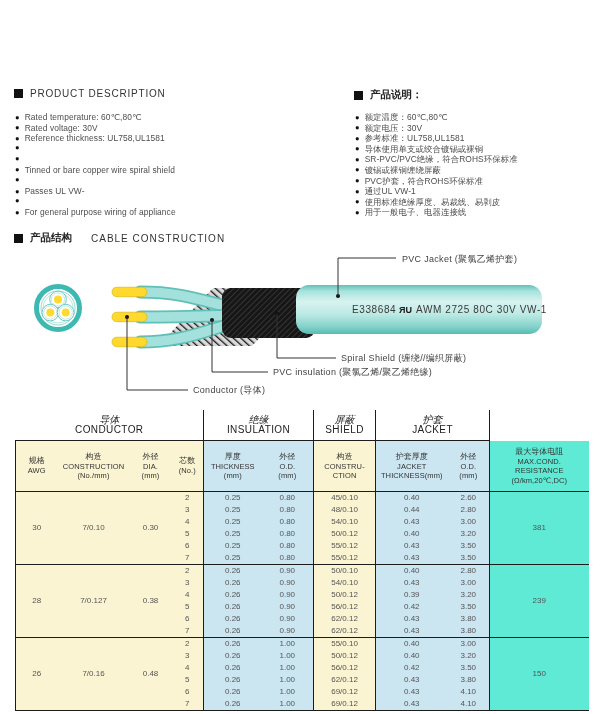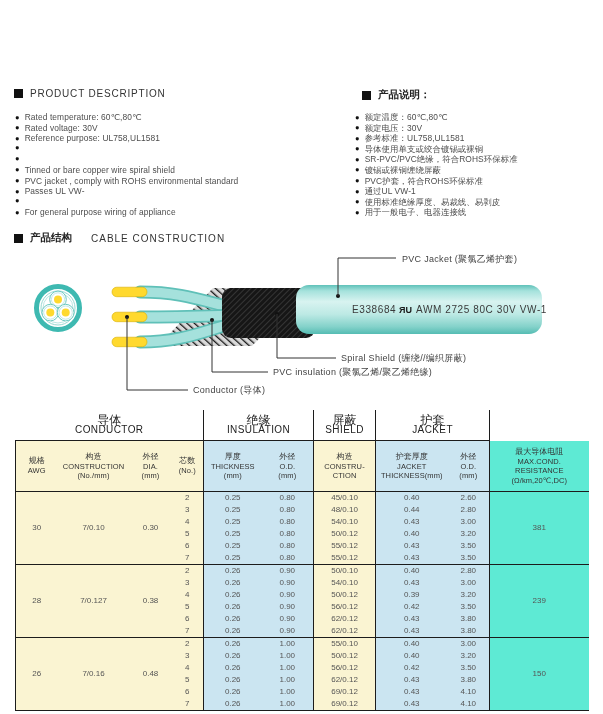--- a/index.html
+++ b/index.html
@@ -29,21 +29,21 @@
   .dot{fill:#111;}
   
   .tblwrap{position:absolute;left:15px;top:410px;}
   table.spec{border-collapse:collapse;table-layout:fixed;width:573px;font-size:8px;color:#555;
              border-bottom:1.5px solid var(--line);}
   table.spec th,table.spec td{padding:0;text-align:center;font-weight:normal;vertical-align:middle;}
   .y{background:var(--table_yellow);} .b{background:var(--table_blue);} .w{background:#5eead4;}
   .vl{border-left:1.5px solid var(--line);}
   tr.grp th{height:30px;background:#fff;color:#222;}
   tr.grp th.gb{border-bottom:1.5px solid var(--line);}
-  tr.grp .gz{font-size:12px;line-height:10px;}
+  tr.grp .gz{font-size:10px;line-height:10px;font-style:italic;}
   tr.grp .ge{font-size:10px;letter-spacing:.4px;line-height:10px;}
   tr.cols th{height:50px;border-bottom:1.5px solid var(--line);color:#333;}
   tr.cols .hz{font-size:8px;line-height:10px;}
   tr.cols .he{font-size:7.5px;line-height:9.5px;letter-spacing:.1px;}
   tbody td{height:12px;line-height:12px;}
   tr.bs td{border-top:1.5px solid var(--line);}
 </style>
 </head>
 <body>
 
@@ -58,51 +58,50 @@
         <li>
           <span class="blt">●</span>
           <span>Rated temperature: 60℃,80℃</span>
         </li>
         <li>
           <span class="blt">●</span>
           <span>Rated voltage: 30V</span>
         </li>
         <li>
           <span class="blt">●</span>
-          <span>Reference purpose: UL758,UL1581</span>
+          <span>Reference thickness: UL758,UL1581</span>
         </li>
         <li>
           <span class="blt">●</span>
         </li>
         <li>
           <span class="blt">●</span>
         </li>
         <li>
           <span class="blt">●</span>
           <span>Tinned or bare copper wire spiral shield</span>
         </li>
         <li>
           <span class="blt">●</span>
-          <span>PVC jacket , comply with ROHS environmental standard</span>
         </li>
         <li>
           <span class="blt">●</span>
           <span>Passes UL VW-</span>
         </li>
         <li>
           <span class="blt">●</span>
         </li>
         <li>
           <span class="blt">●</span>
           <span>For general purpose wiring of appliance</span>
         </li>
       </ul>
   </div>
 
-  <div class="sec-h" style="left:362px;top:88px;">
+  <div class="sec-h" style="left:354px;top:88px;">
     <span class="sq"></span>
     <span class="tzh">产品说明：</span>
   </div>
   <div class="blist" style="left:355px;top:112px;width:245px;">
     <ul>
         <li>
           <span class="blt">●</span>
           <span>额定温度：60℃,80℃</span>
         </li>
         <li>

